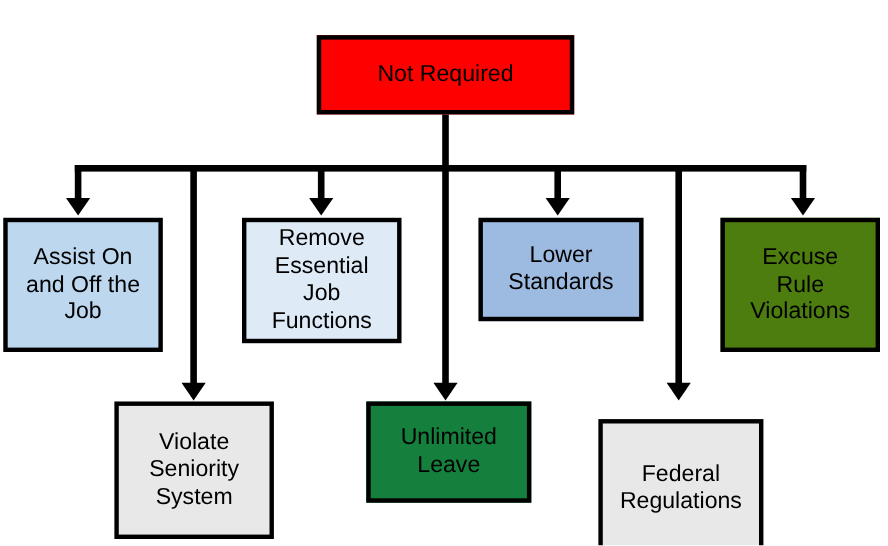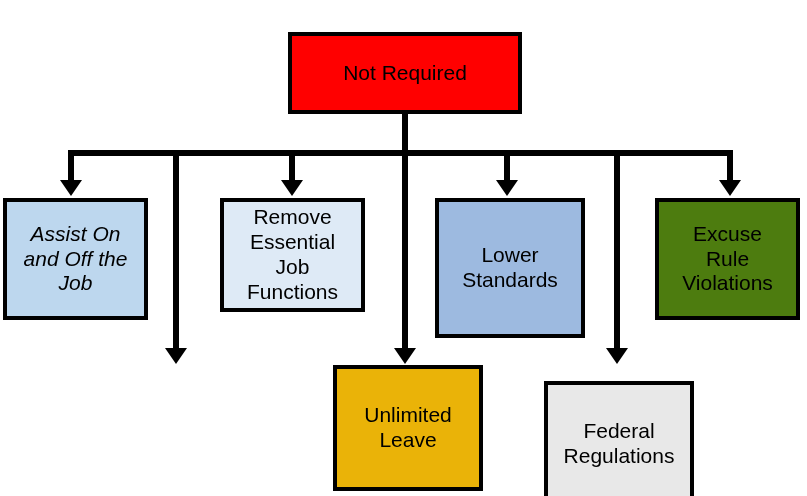--- a/index.html
+++ b/index.html
@@ -81,38 +81,41 @@
 
   <div class="conn vline" style="left:173px; top:150px; height:200px;"></div>
   <div class="arrow" style="left:165px; top:348px;"></div>
 
   <div class="conn vline" style="left:402px; top:150px; height:200px;"></div>
   <div class="arrow" style="left:394px; top:348px;"></div>
 
   <div class="conn vline" style="left:614px; top:150px; height:200px;"></div>
   <div class="arrow" style="left:606px; top:348px;"></div>
 
-  <div class="node node-root" style="left:288px; top:32px; width:234px; height:82px; background:#FF0000;">Not Required</div>
+  <div class="node node-root" style="left:288px; top:32px; width:234px; height:72px; background:#FF0000;">Not Required</div>
 
-  <div class="node node-child" style="left:3px; top:198px; width:145px; height:122px; background:#BDD7EE;font-style:italic;">Assist On
+  <div class="node node-child" style="left:3px; top:198px; width:145px; height:122px; background:#BDD7EE;">Assist On
 and Off the
 Job</div>
 
   <div class="node node-child" style="left:220px; top:198px; width:145px; height:114px; background:#DEEAF6;">Remove
 Essential
 Job
 Functions</div>
 
-  <div class="node node-child" style="left:435px; top:198px; width:150px; height:140px; background:#9DBAE0;">Lower
+  <div class="node node-child" style="left:435px; top:198px; width:150px; height:94px; background:#9DBAE0;">Lower
 Standards</div>
 
   <div class="node node-child" style="left:655px; top:198px; width:145px; height:122px; background:#4d7c0f;">Excuse
 Rule
 Violations</div>
 
+  <div class="node node-child" style="left:104px; top:365px; width:145px; height:125px; background:#E8E8E8;">Violate
+Seniority
+System</div>
 
-  <div class="node node-child" style="left:333px; top:365px; width:150px; height:126px; background:#eab308;">Unlimited
+  <div class="node node-child" style="left:333px; top:365px; width:150px; height:92px; background:#15803d;">Unlimited
 Leave</div>
 
   <div class="node node-child" style="left:544px; top:365px; width:150px; height:125px; background:#E8E8E8;margin-top:16px;">Federal
 Regulations</div>
 
 </div>
 
 </body></html>

